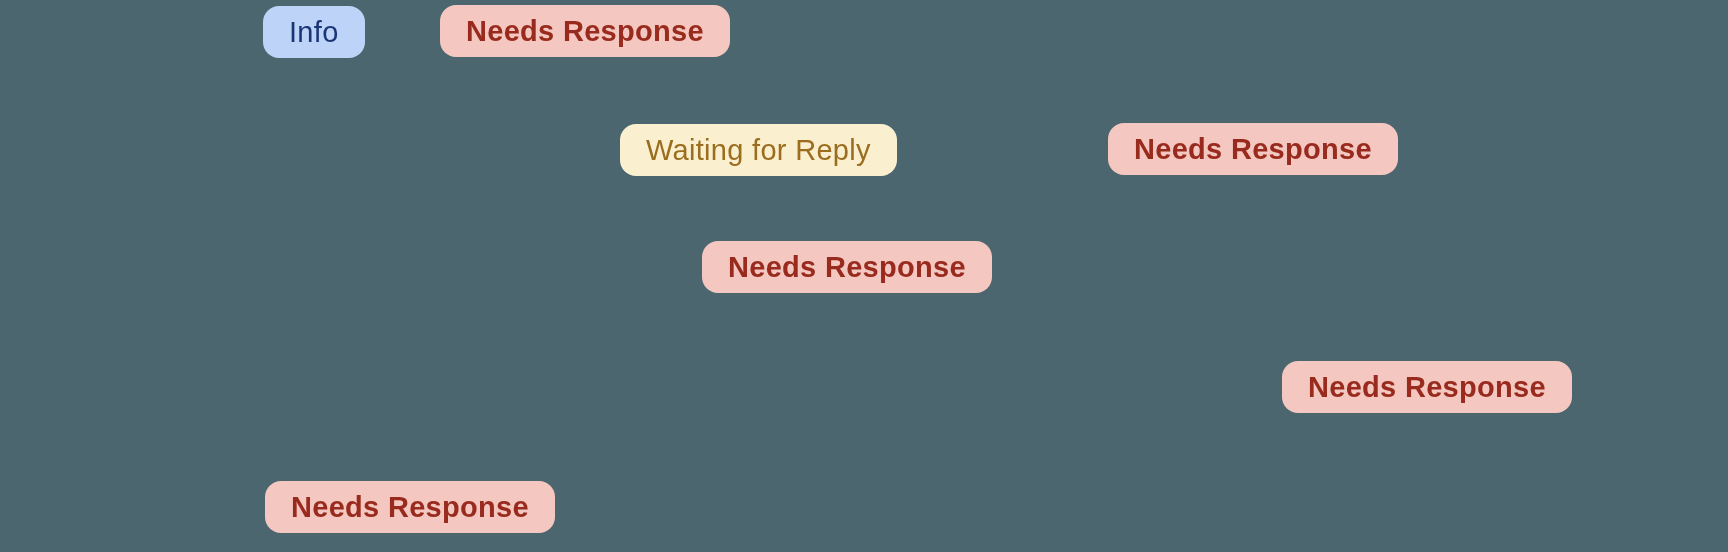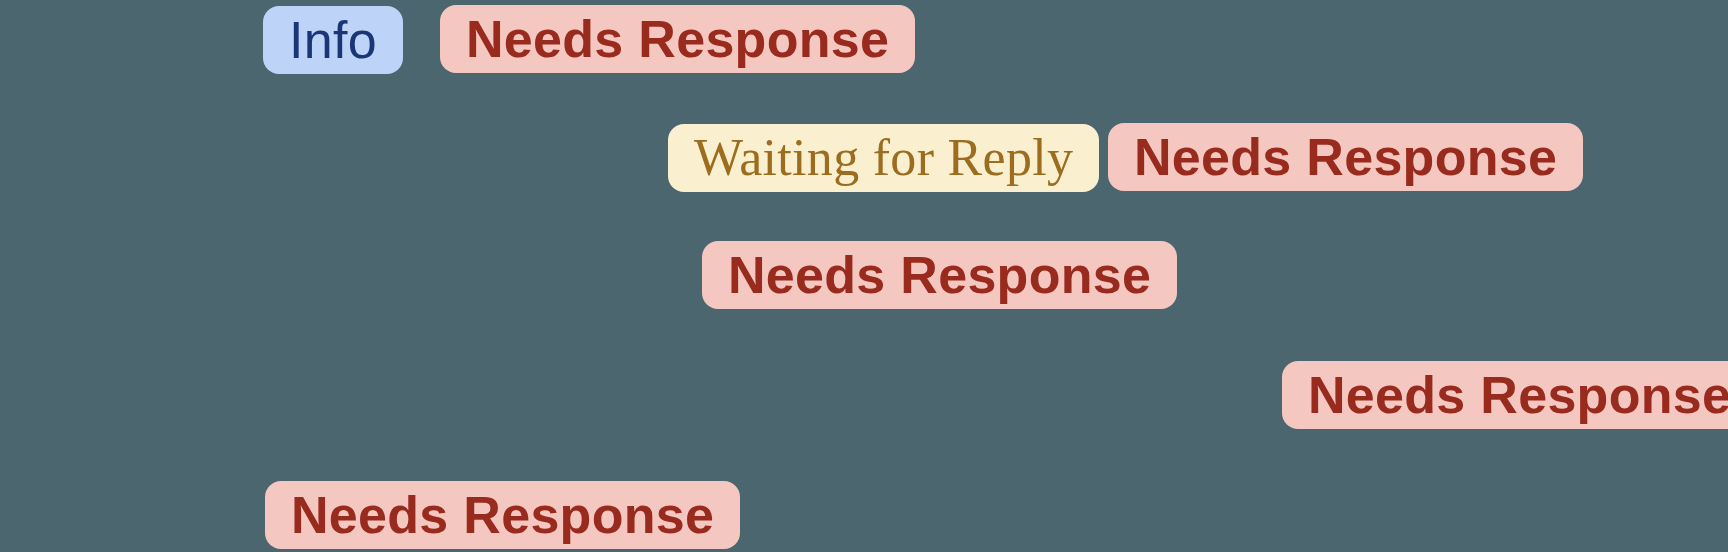--- a/index.html
+++ b/index.html
@@ -13,37 +13,37 @@
     overflow: hidden;
     background: var(--bg, #4B666E);
     font-family: "Liberation Sans", sans-serif;
   }
   .badge {
     position: absolute;
     display: inline-flex;
     align-items: center;
     justify-content: center;
     box-sizing: border-box;
-    height: 68px;
+    height: 52px;
     padding: 0 26px;
     border-radius: 16px;
-    font-size: 52px;
+    font-size: 29px;
     font-weight: 500;
     letter-spacing: 0.3px;
     white-space: nowrap;
     line-height: 1;
   }
   .badge.info    { background: var(--info-bg, #BED3F8);    color: var(--info-fg, #1A3676); }
   .badge.danger  { background: var(--danger-bg, #F4C8C0);  color: var(--danger-fg, #992B1E); font-weight: bold; }
   .badge.warning { background: var(--warning-bg, #FAF0D0); color: var(--warning-fg, #9C6D1E); }
 
   
   .b0 { left: 263px;  top: 6px;   }
   .b1 { left: 440px;  top: 5px;   }
-  .b2 { left: 668px;  top: 124px; font-family: Liberation Serif, serif; }
+  .b2 { left: 620px;  top: 124px; }
   .b3 { left: 1108px; top: 123px; }
   .b4 { left: 702px;  top: 241px; }
   .b5 { left: 1282px; top: 361px; }
   .b6 { left: 265px;  top: 481px; }
 </style>
 </head>
 <body>
 
 <div>
   <span class="badge info b0">Info</span>

